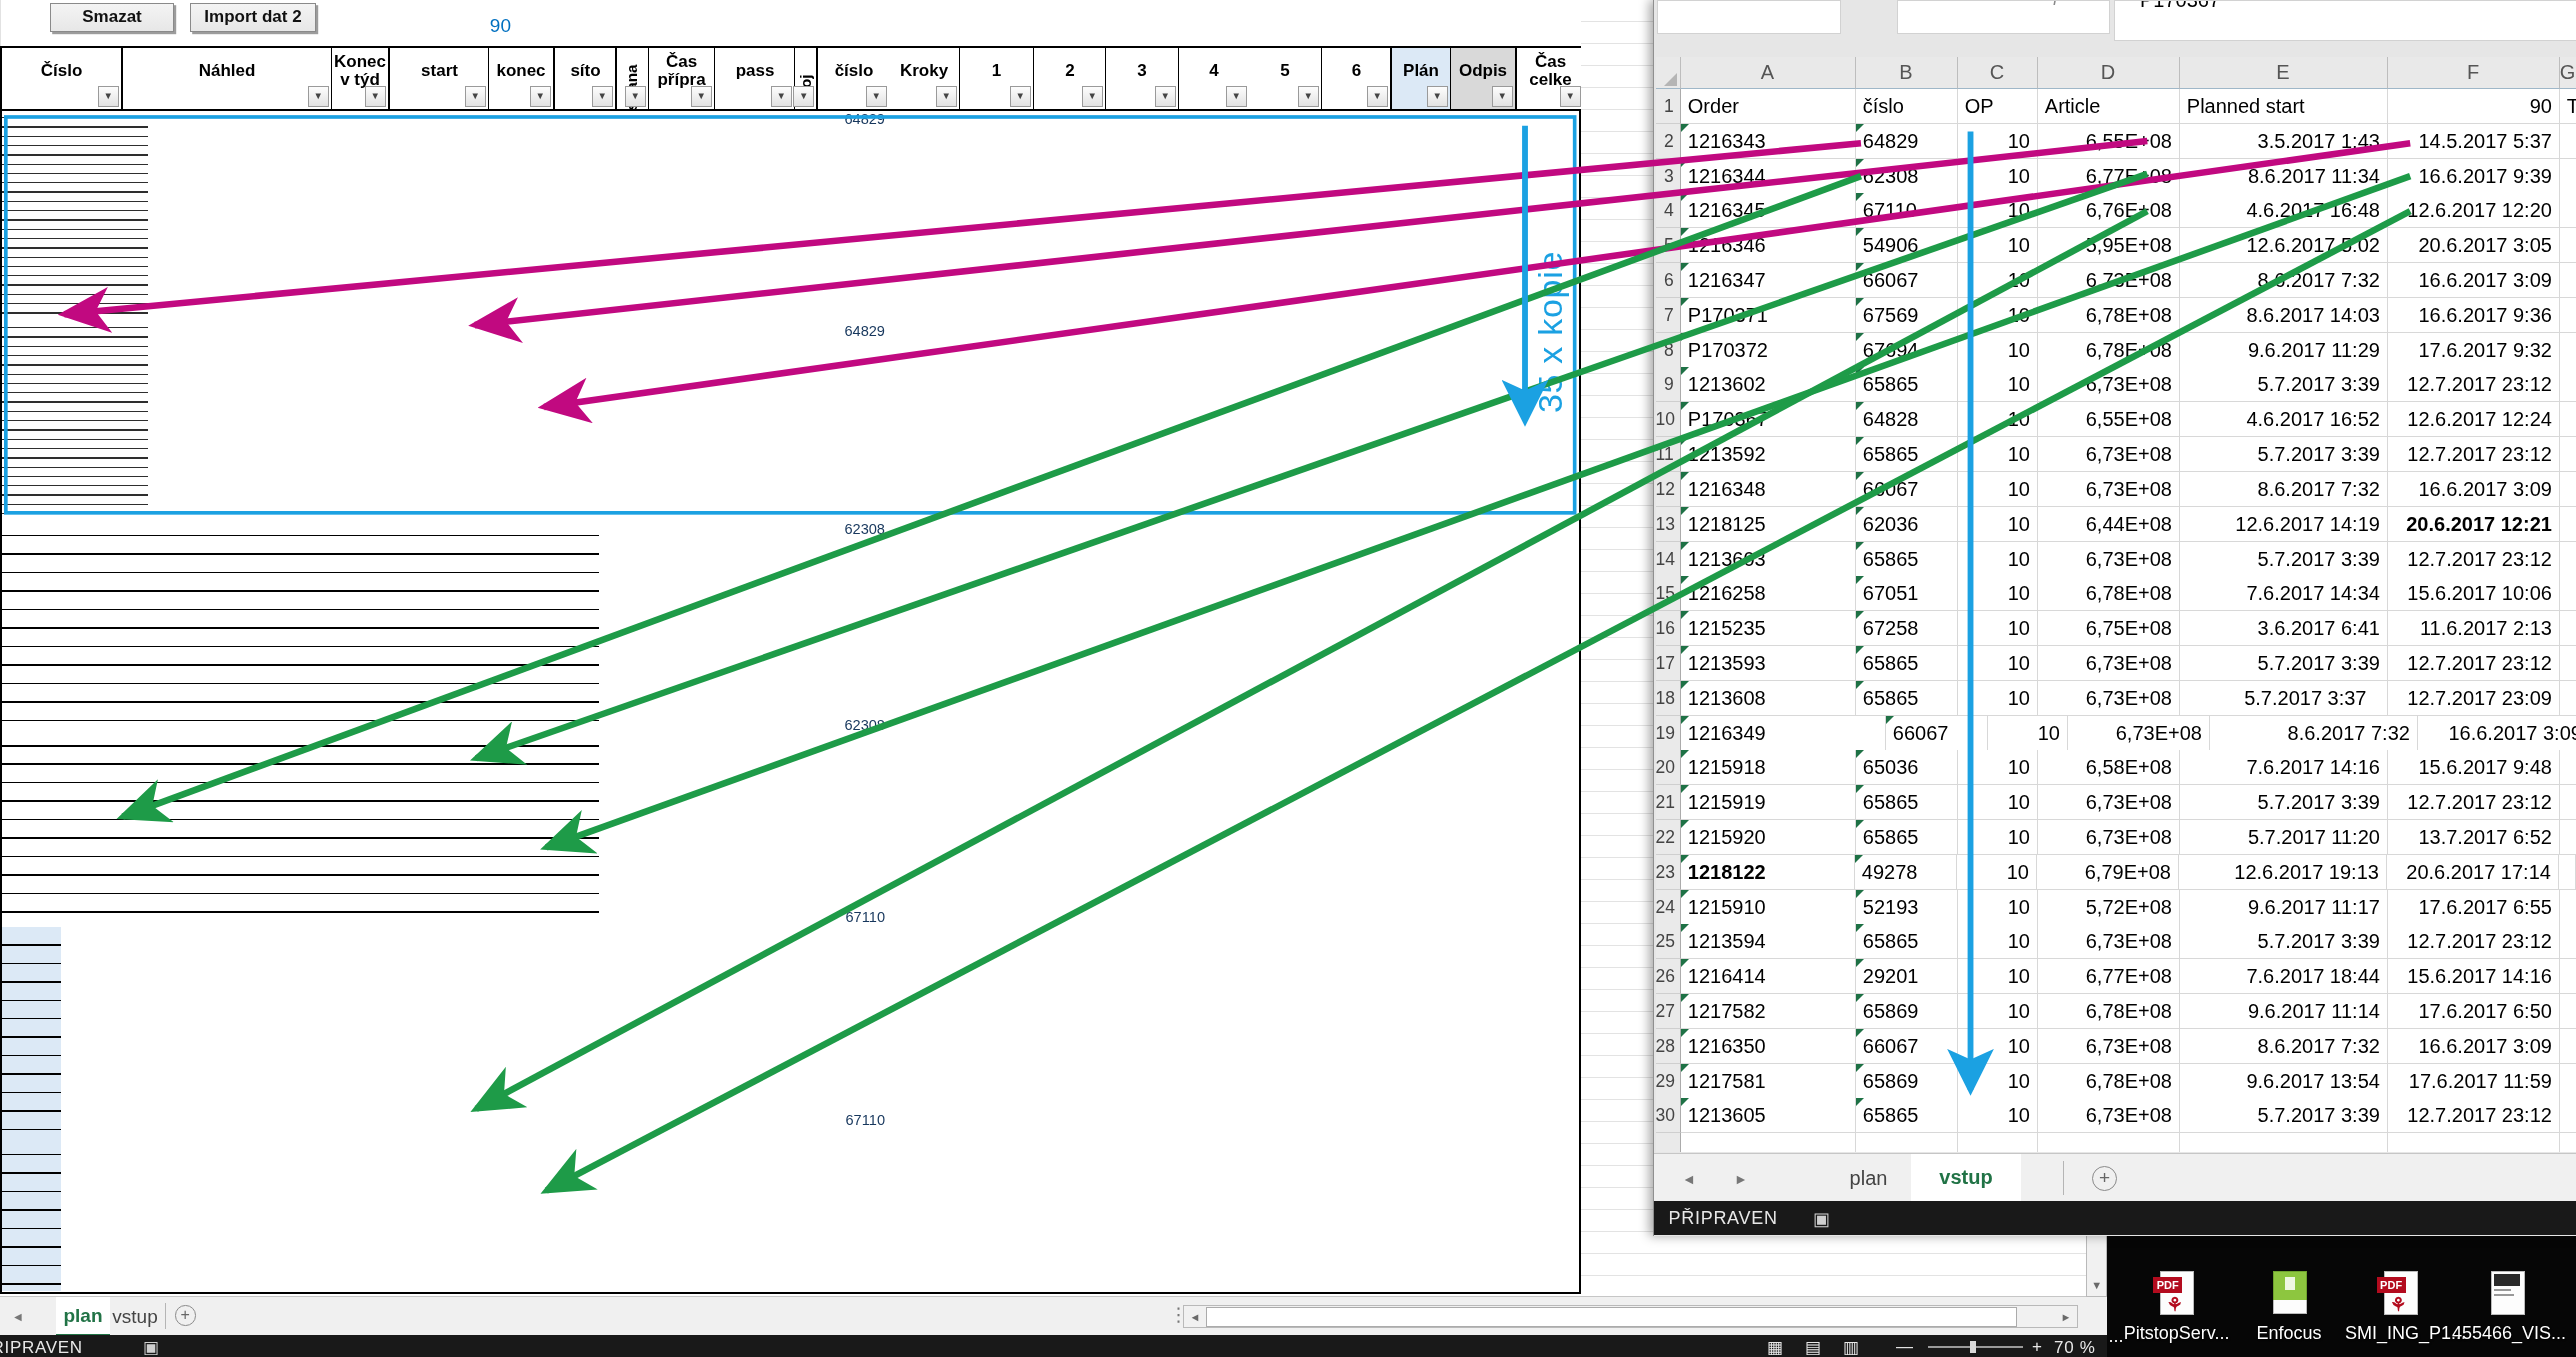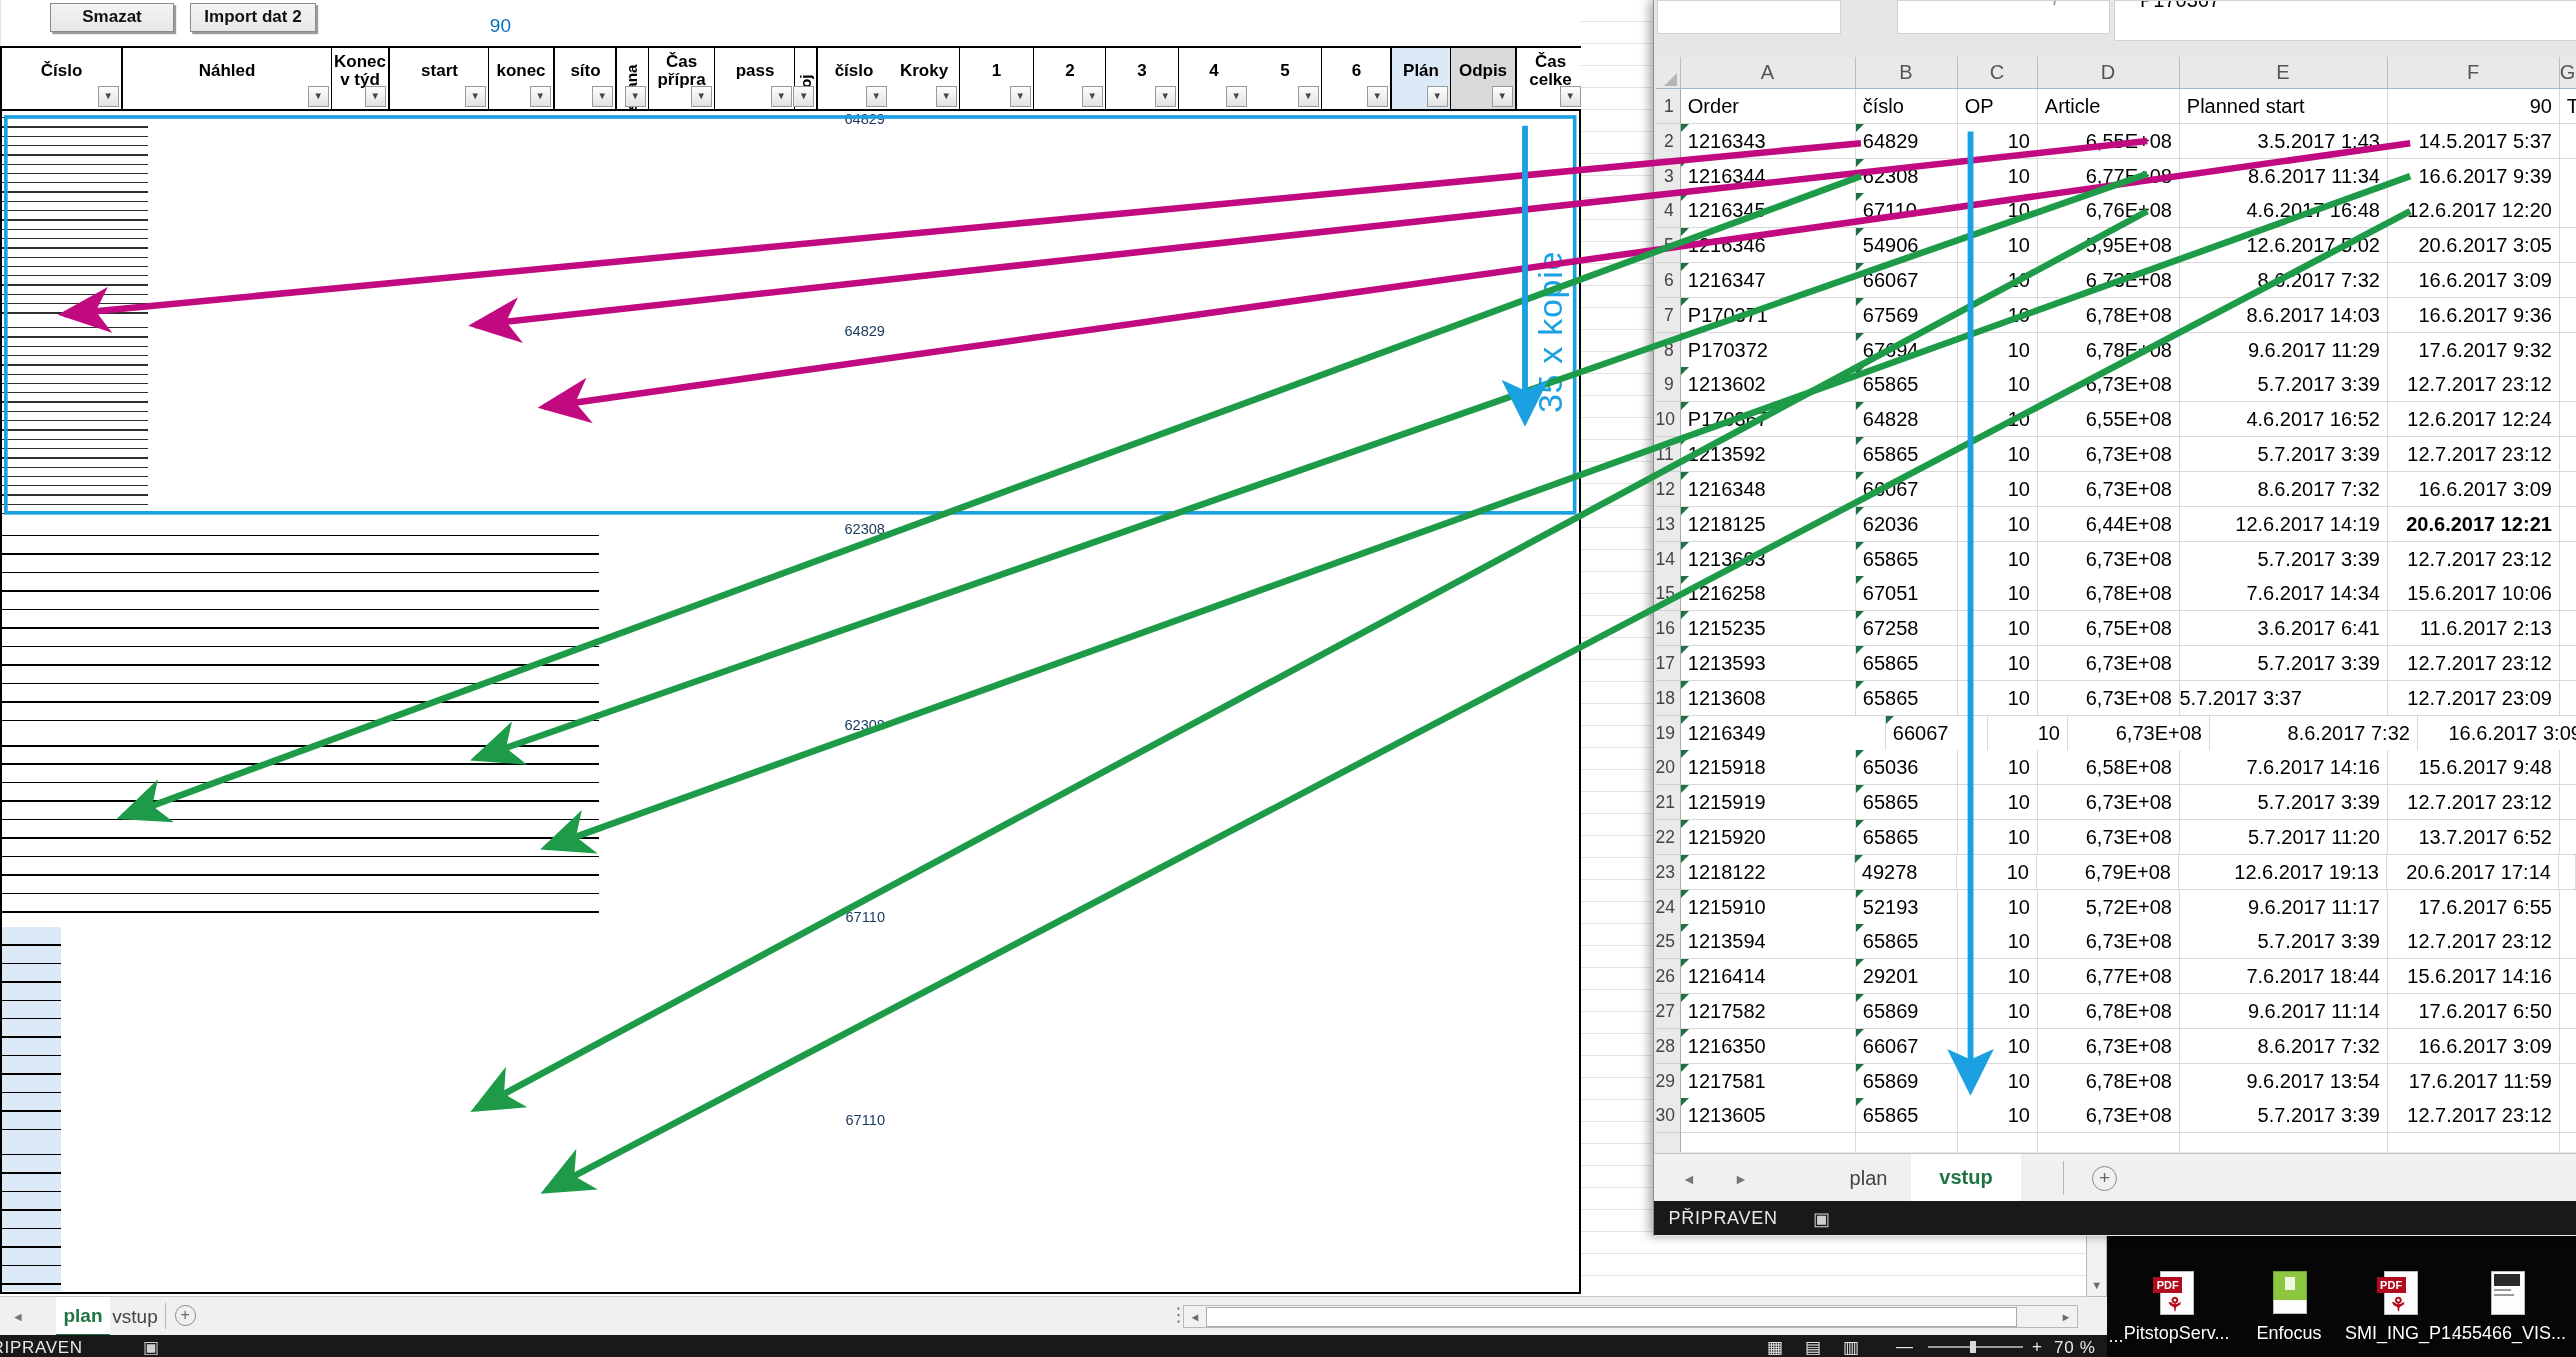--- a/index.html
+++ b/index.html
@@ -470,21 +470,21 @@
           <div class="rcell" style="width: 208px; text-align: right; padding: 0px 6.6px 0px 0px;">5.7.2017 3:39</div>
           <div class="rcell" style="width: 172px; text-align: right; padding: 0px 6.6px 0px 0px;">12.7.2017 23:12</div>
           <div class="rcell" style="width: 17px; text-align: left; padding: 0px 0px 0px 7.3px;"></div>
         </div>
         <div class="rrow" style="top: 592px;">
           <div class="rhdr" style="width: 25px;">18</div>
           <div class="rcell" style="width: 175px; text-align: left; padding: 0px 0px 0px 7.3px;">1213608<div class="tri"></div></div>
           <div class="rcell" style="width: 102px; text-align: left; padding: 0px 0px 0px 7.3px;">65865<div class="tri"></div></div>
           <div class="rcell" style="width: 80px; text-align: right; padding: 0px 6.6px 0px 0px;">10</div>
           <div class="rcell" style="width: 142px; text-align: right; padding: 0px 6.6px 0px 0px;">6,73E+08</div>
-          <div class="rcell" style="width: 208px; padding: 0px 11px 0px 0px;">5.7.2017 3:37</div>
+          <div class="rcell" style="width: 208px; text-align: right; padding: 0px 20px 0px 0px;">5.7.2017 3:37</div>
           <div class="rcell" style="width: 172px; text-align: right; padding: 0px 6.6px 0px 0px;">12.7.2017 23:09</div>
           <div class="rcell" style="width: 17px; text-align: left; padding: 0px 0px 0px 7.3px;"></div>
         </div>
         <div class="rrow" style="top: 627px;">
           <div class="rhdr" style="width: 25px;">19</div>
           <div class="rcell" style="width: 205px; text-align: left; padding: 0px 0px 0px 7.3px;">1216349<div class="tri"></div></div>
           <div class="rcell" style="width: 102px; text-align: left; padding: 0px 0px 0px 7.3px;">66067<div class="tri"></div></div>
           <div class="rcell" style="width: 80px; text-align: right; padding: 0px 6.6px 0px 0px;">10</div>
           <div class="rcell" style="width: 142px; text-align: right; padding: 0px 6.6px 0px 0px;">6,73E+08</div>
           <div class="rcell" style="width: 208px; text-align: right; padding: 0px 6.6px 0px 0px;">8.6.2017 7:32</div>
@@ -516,21 +516,21 @@
           <div class="rcell" style="width: 175px; text-align: left; padding: 0px 0px 0px 7.3px;">1215920<div class="tri"></div></div>
           <div class="rcell" style="width: 102px; text-align: left; padding: 0px 0px 0px 7.3px;">65865<div class="tri"></div></div>
           <div class="rcell" style="width: 80px; text-align: right; padding: 0px 6.6px 0px 0px;">10</div>
           <div class="rcell" style="width: 142px; text-align: right; padding: 0px 6.6px 0px 0px;">6,73E+08</div>
           <div class="rcell" style="width: 208px; text-align: right; padding: 0px 6.6px 0px 0px;">5.7.2017 11:20</div>
           <div class="rcell" style="width: 172px; text-align: right; padding: 0px 6.6px 0px 0px;">13.7.2017 6:52</div>
           <div class="rcell" style="width: 17px; text-align: left; padding: 0px 0px 0px 7.3px;"></div>
         </div>
         <div class="rrow" style="top: 766px;">
           <div class="rhdr" style="width: 25px;">23</div>
-          <div class="rcell" style="width: 174px; text-align: left; padding: 0px 0px 0px 7.3px;">1218122<div class="tri"></div></div>
+          <div class="rcell" style="width: 174px; text-align: left; padding: 0px 0px 0px 7.3px; font-weight: bold;">1218122<div class="tri"></div></div>
           <div class="rcell" style="width: 102px; text-align: left; padding: 0px 0px 0px 7.3px;">49278<div class="tri"></div></div>
           <div class="rcell" style="width: 80px; text-align: right; padding: 0px 6.6px 0px 0px;">10</div>
           <div class="rcell" style="width: 142px; text-align: right; padding: 0px 6.6px 0px 0px;">6,79E+08</div>
           <div class="rcell" style="width: 208px; text-align: right; padding: 0px 6.6px 0px 0px;">12.6.2017 19:13</div>
           <div class="rcell" style="width: 172px; text-align: right; padding: 0px 6.6px 0px 0px;">20.6.2017 17:14</div>
           <div class="rcell" style="width: 17px; text-align: left; padding: 0px 0px 0px 7.3px;"></div>
         </div>
         <div class="rrow" style="top: 801px;">
           <div class="rhdr" style="width: 25px;">24</div>
           <div class="rcell" style="width: 175px; text-align: left; padding: 0px 0px 0px 7.3px;">1215910<div class="tri"></div></div>

